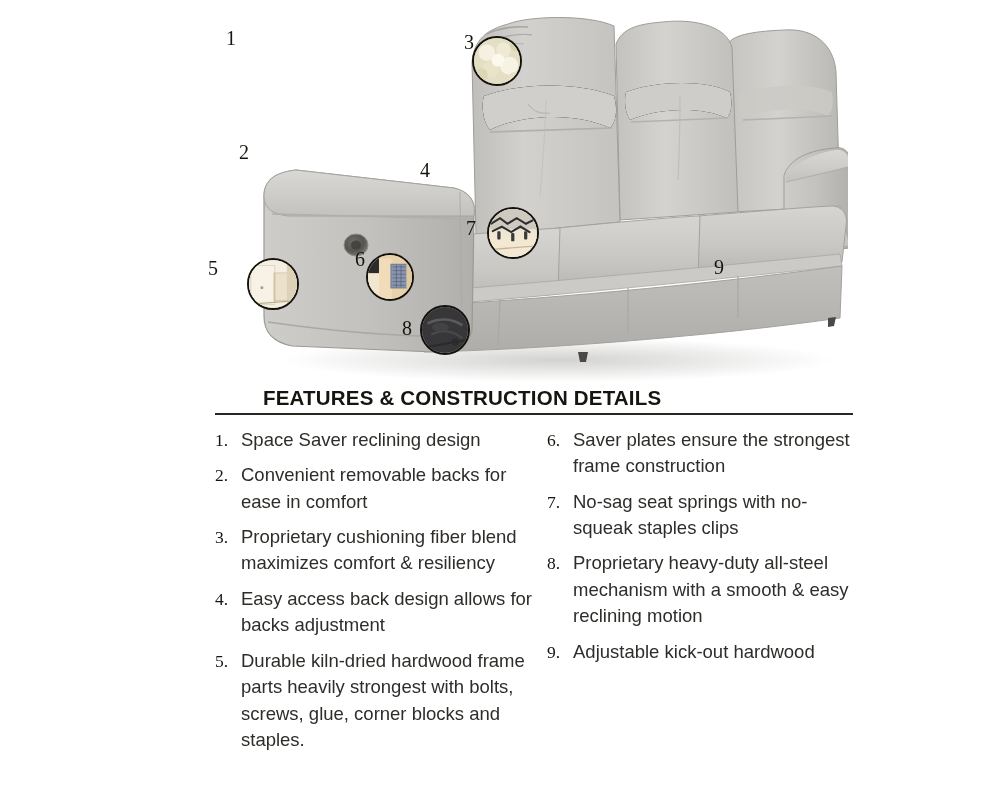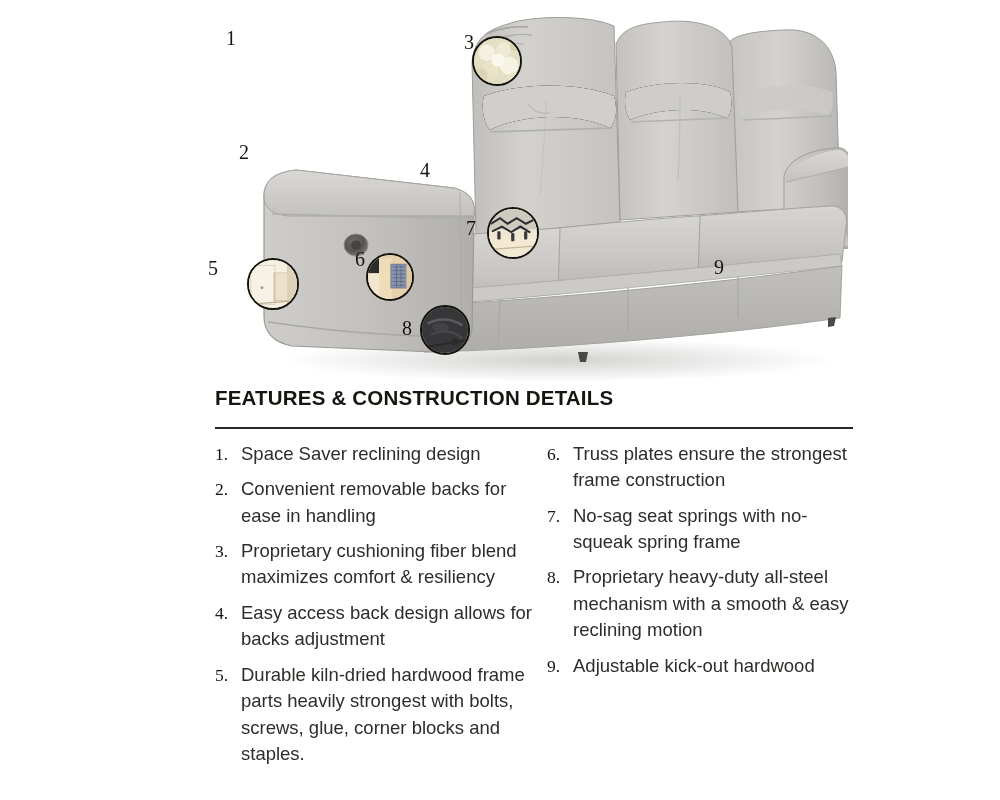--- a/index.html
+++ b/index.html
@@ -43,22 +43,23 @@
     position:absolute;
     left:215px;top:386px;
     width:640px;
   }
   #features-title{
     font-family:"Liberation Sans", sans-serif;
     font-weight:bold;
     font-size:20.5px;
     letter-spacing:0.2px;
     color:#17150f;
-    padding-bottom:16px;
+    padding-bottom:2px;
     white-space:nowrap;
+    margin-left:48px;
   }
   #features-rule{
     height:1.6px;background:#2a2722;width:638px;margin-top:1px;
   }
   #features-cols{
     display:flex;
     margin-top:12px;
   }
   .feat-col{width:320px;box-sizing:border-box;}
   .feat-col.right{padding-left:12px;}
@@ -284,44 +285,44 @@
 
     <div id="features-cols">
 
       <div class="feat-col left">
         <div class="feat-item">
           <span class="feat-num">1.</span>
           <span class="feat-text">Space Saver reclining design</span>
         </div>
         <div class="feat-item">
           <span class="feat-num">2.</span>
-          <span class="feat-text">Convenient removable backs for ease in handling</span>
+          <span class="feat-text">Convenient removable backs for ease in comfort</span>
         </div>
         <div class="feat-item">
           <span class="feat-num">3.</span>
           <span class="feat-text">Proprietary cushioning fiber blend maximizes comfort &amp; resiliency</span>
         </div>
         <div class="feat-item">
           <span class="feat-num">4.</span>
           <span class="feat-text">Easy access back design allows for backs adjustment</span>
         </div>
         <div class="feat-item">
           <span class="feat-num">5.</span>
           <span class="feat-text">Durable kiln-dried hardwood frame parts heavily strongest with bolts, screws, glue, corner blocks and staples.</span>
         </div>
       </div>
 
       <div class="feat-col right">
         <div class="feat-item">
           <span class="feat-num">6.</span>
-          <span class="feat-text">Truss plates ensure the strongest frame construction</span>
+          <span class="feat-text">Saver plates ensure the strongest frame construction</span>
         </div>
         <div class="feat-item">
           <span class="feat-num">7.</span>
-          <span class="feat-text">No-sag seat springs with no-squeak spring frame</span>
+          <span class="feat-text">No-sag seat springs with no-squeak staples clips</span>
         </div>
         <div class="feat-item">
           <span class="feat-num">8.</span>
           <span class="feat-text">Proprietary heavy-duty all-steel mechanism with a smooth &amp; easy reclining motion</span>
         </div>
         <div class="feat-item">
           <span class="feat-num">9.</span>
           <span class="feat-text">Adjustable kick-out hardwood</span>
         </div>
       </div>

